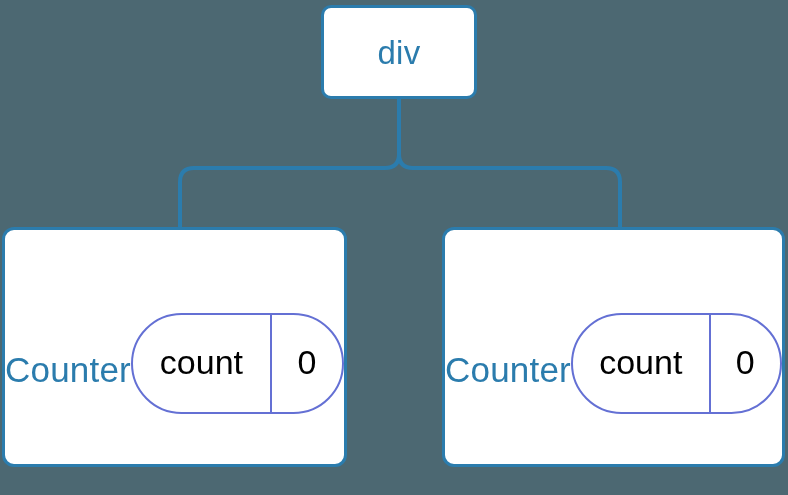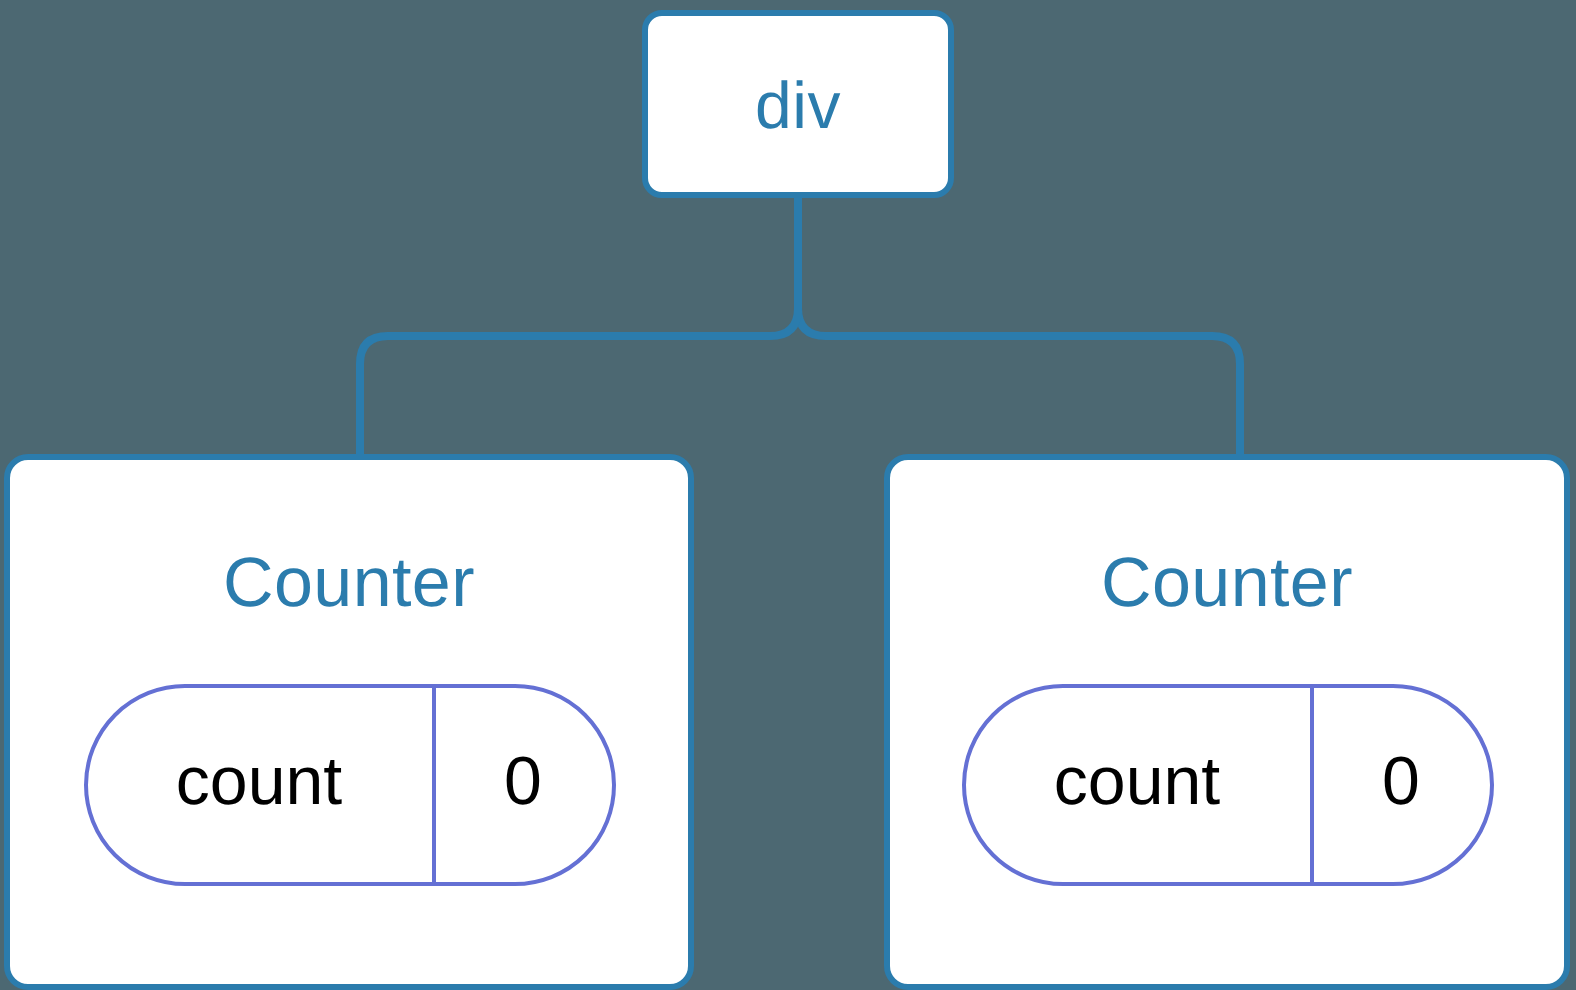--- a/index.html
+++ b/index.html
@@ -51,23 +51,23 @@
 
   .node-root .node-title {
     font-size: 33px;
     color: #2b7cad;
     line-height: 1;
     letter-spacing: 0.3px;
   }
 
   .node-child {
     top: 227px;
-    height: 268px;
+    height: 240px;
     display: flex;
-    flex-direction: column;
+    flex-direction: row;
     align-items: center;
   }
 
   .node-child.left  { left: 2px;   width: 345px; }
   .node-child.right { left: 442px; width: 343px; }
 
   .node-child .node-title {
     margin-top: 44px;
     font-size: 35px;
     color: #2b7cad;

